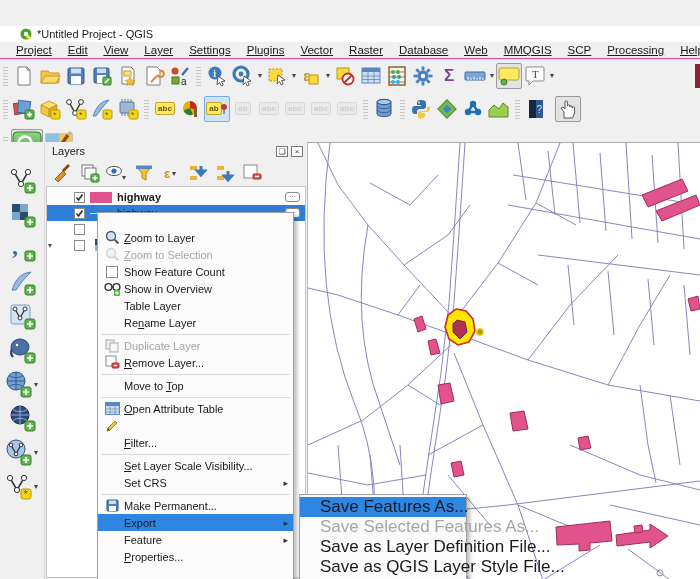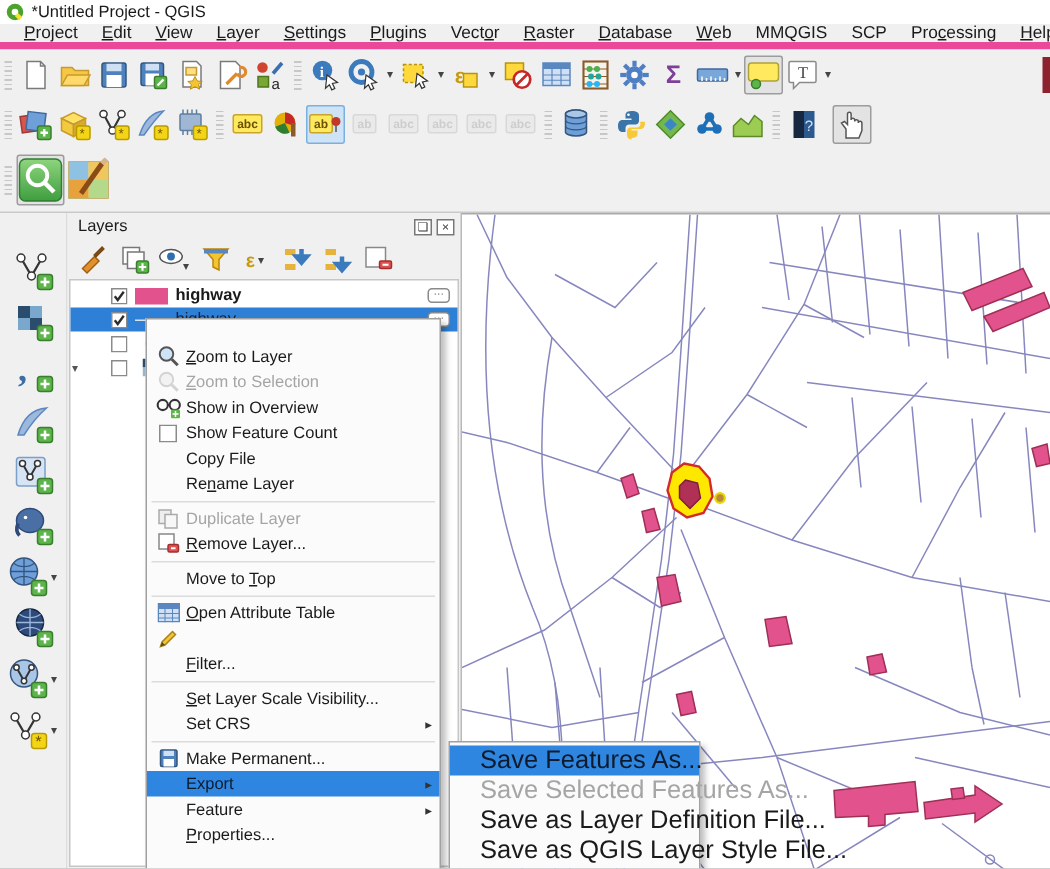--- a/index.html
+++ b/index.html
@@ -4,22 +4,22 @@
 <style>
 :root{
   --titlebar_bg:#ffffff; --toolbar_bg:#f0f0f0; --menu_highlight:#2e86e0;
   --layer_selected:#2e7fd6; --street:#8787bf; --pink_fill:#e2538d; --pink_stroke:#9e2f56;
   --selection_yellow:#ffe800; --selection_red:#d42a2a; --selection_inner:#b13055;
 }
 *{box-sizing:border-box;margin:0;padding:0}
 body{margin:0;background:#888}
 .window{position:relative;width:700px;height:579px;overflow:hidden;background:var(--toolbar_bg);
   font-family:"Liberation Sans",sans-serif;color:#1a1a1a;}
-.titlebar{height:16px;background:var(--titlebar_bg);display:flex;align-items:center;gap:5px;padding-left:4px;font-size:11px;}
-.menubar{height:17px;display:flex;align-items:center;font-size:11.5px;padding-left:8px;border-bottom:5px solid #ec4899;}
+.titlebar{height:16px;background:var(--titlebar_bg);display:flex;align-items:center;gap:5px;padding-left:20px;font-size:11px;margin-top:26px;}
+.menubar{height:17px;display:flex;align-items:center;font-size:11.5px;padding-left:8px;border-bottom:1px solid #ec4899;text-decoration:underline;}
 .menu-item{padding:1px 8px;white-space:nowrap;}
 .menu-item u{text-decoration:underline}
 .tbrow{display:flex;align-items:center;background:var(--toolbar_bg);}
 .tb1{height:33px}.tb2{height:33px}.tb3{height:43px;border-bottom:1px solid #c9c9c9}
 .grip{width:5px;height:20px;margin:0 3px;background:repeating-linear-gradient(0deg,#bdbdbd 0 1px,transparent 1px 3px);opacity:.8}
 .ic{width:26px;height:26px;display:flex;align-items:center;justify-content:center;position:relative;flex:none}
 .ic.big{width:32px;height:34px}
 .dd{font-size:8px;color:#444;width:8px;flex:none;text-align:center}
 .pressed{background:#e3e3e3;border:1px solid #9c9c9c;border-radius:2px}
 .tool-sel{background:#cfe3f7;border:1px solid #7ab0e0;border-radius:2px}
@@ -706,43 +706,43 @@
           <svg width="15" height="15">
             <circle cx="6" cy="6" r="4.5" fill="#e6e6e6" stroke="#999" stroke-width="1.3"></circle>
             <path d="M9.5,9.5 L13.5,13.5" stroke="#999" stroke-width="2"></path>
           </svg>
         </span>
         <span class="mi-lb"><u>Z</u>oom to Selection</span>
         <span class="mi-ar"></span>
       </div>
     <div class="mi">
         <span class="mi-ic">
+          <svg width="12" height="12">
+            <rect x=".5" y=".5" width="11" height="11" fill="#fff" stroke="#8a8a8a"></rect>
+          </svg>
+        </span>
+        <span class="mi-lb">Show Feature Count</span>
+        <span class="mi-ar"></span>
+      </div>
+    <div class="mi">
+        <span class="mi-ic">
           <svg width="17" height="14">
             <circle cx="4.5" cy="5" r="3.4" fill="none" stroke="#333" stroke-width="1.4"></circle>
             <circle cx="12.5" cy="5" r="3.4" fill="none" stroke="#333" stroke-width="1.4"></circle>
             <path d="M7.9,5 h1.2" stroke="#333" stroke-width="1.4"></path>
             <rect x="10" y="8" width="6" height="6" rx="1" fill="#5cb54a"></rect>
             <path d="M13,9 v4 M11,11 h4" stroke="#fff"></path>
           </svg>
         </span>
         <span class="mi-lb">Show in Overview</span>
         <span class="mi-ar"></span>
       </div>
     <div class="mi">
-        <span class="mi-ic">
-          <svg width="12" height="12">
-            <rect x=".5" y=".5" width="11" height="11" fill="#fff" stroke="#8a8a8a"></rect>
-          </svg>
-        </span>
-        <span class="mi-lb">Show Feature Count</span>
-        <span class="mi-ar"></span>
-      </div>
-    <div class="mi">
         <span class="mi-ic"></span>
-        <span class="mi-lb">Copy File</span>
+        <span class="mi-lb">Table Layer</span>
         <span class="mi-ar"></span>
       </div>
     <div class="mi">
         <span class="mi-ic"></span>
         <span class="mi-lb">Re<u>n</u>ame Layer</span>
         <span class="mi-ar"></span>
       </div>
     <div class="sep"></div>
     <div class="mi dis">
         <span class="mi-ic">

